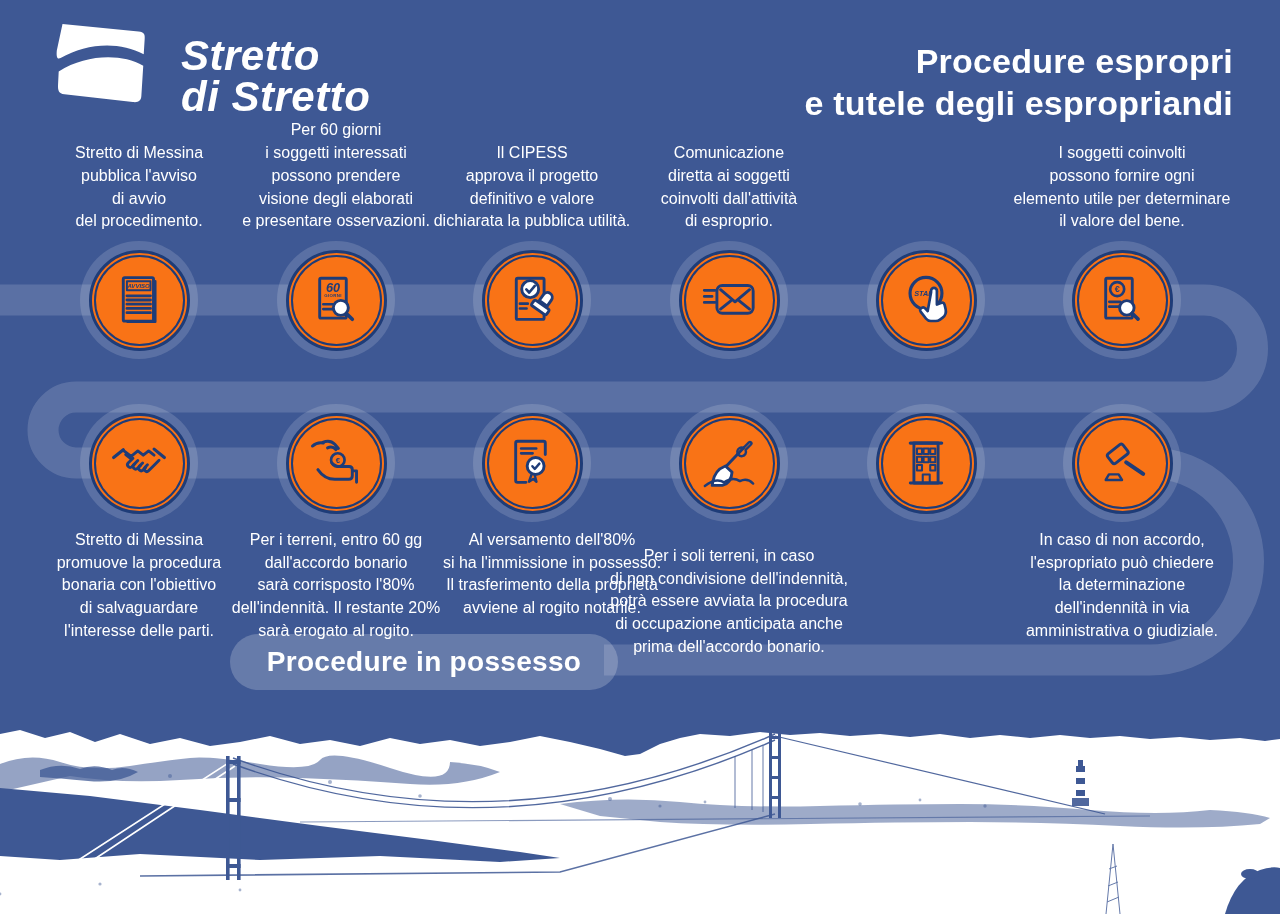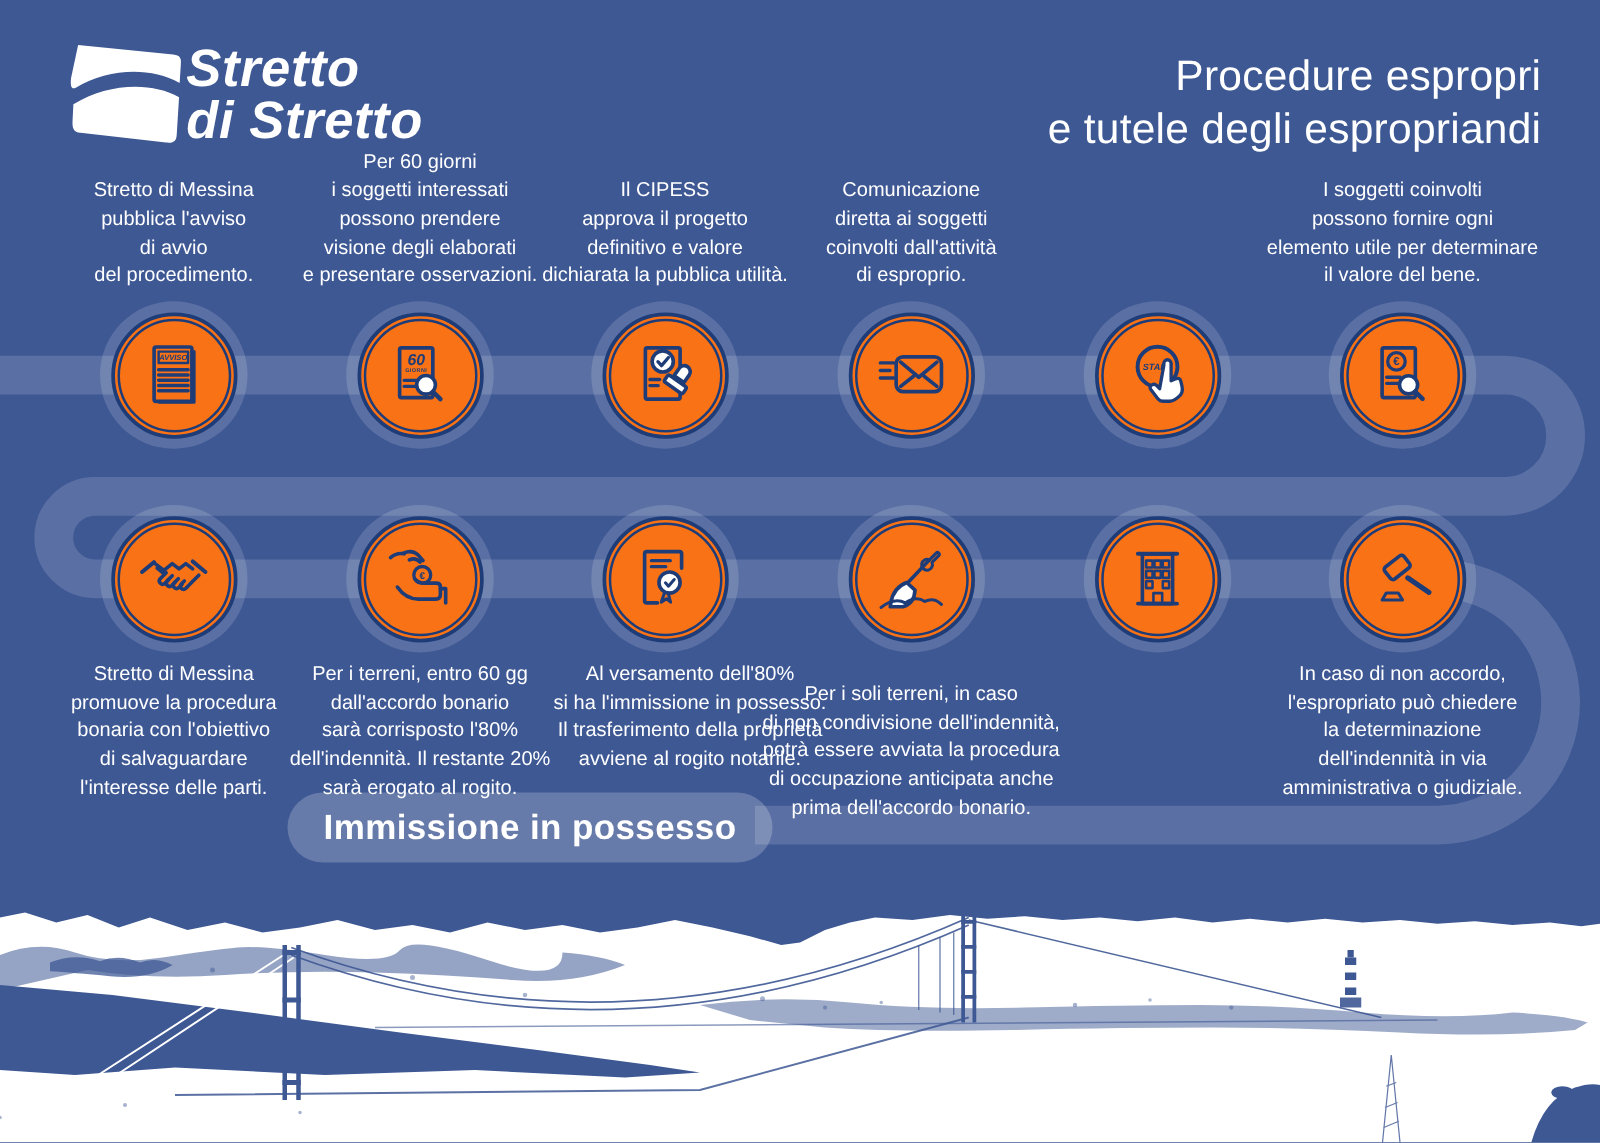--- a/index.html
+++ b/index.html
@@ -1,24 +1,24 @@
 <!DOCTYPE html>
 <html><head>
 <meta charset="utf-8">
 <style>
   html,body{margin:0;padding:0;}
   body{width:1280px;height:914px;overflow:hidden;background:#3e5894;
        font-family:"Liberation Sans",sans-serif;}
   #stage{position:relative;width:1280px;height:914px;background:#3e5894;}
 
   
-  .logo{position:absolute;left:52px;top:34px;display:flex;align-items:flex-start;gap:0;}
+  .logo{position:absolute;left:52px;top:22px;display:flex;align-items:flex-end;gap:32px;}
   .logo-text{color:#fff;font-weight:bold;font-style:italic;font-size:42px;line-height:41px;letter-spacing:.5px;}
   .page-title{position:absolute;right:47px;top:40px;text-align:right;color:#fff;
-              font-weight:normal;font-size:34px;line-height:42px;letter-spacing:.2px;}
+              font-weight:bold;font-size:34px;line-height:42px;letter-spacing:.2px;}
 
   
   #path-svg{position:absolute;left:0;top:0;}
 
   
   .station{position:absolute;width:118px;height:118px;}
   .halo{width:118px;height:118px;border-radius:50%;background:rgba(255,255,255,0.15);
         display:flex;align-items:center;justify-content:center;}
   .circle{width:95px;height:95px;border-radius:50%;background:#f97316;border:3px solid #1e3c78;
           position:relative;display:flex;align-items:center;justify-content:center;}
@@ -284,21 +284,21 @@
           <rect x="12.5" y="11.5" width="16" height="10" rx="2"></rect>
         </g>
         <path d="M27.5,23.5 L41.5,33" stroke-width="3.4"></path>
         <path d="M10.5,38 h13.5 l-2.8,-4.6 h-8 z" stroke-width="2"></path>
       </svg>
     </div>
       </div>
   </div>
 
   <div class="banner">
-    <span>Immissione in possesso</span>
+    <span>Procedure in possesso</span>
   </div>
 
   <svg id="landscape" width="1280" height="210" viewBox="0 0 1280 210">
 
     <path fill="#ffffff" d="M0,30 L20,26 45,34 70,28 95,38 120,30 150,40 180,34 210,42 240,38 270,32 300,40 330,36 360,42 390,34 420,40 450,36 480,42 510,38 540,32 570,38 600,45 625,52 640,50 660,40 680,34 700,30 730,32 760,28 790,31 820,29 850,32 880,30 910,33 940,30 970,34 1000,31 1030,34 1060,31 1090,34 1120,32 1150,35 1180,33 1210,36 1240,34 1265,37 1280,35 L1280,210 L0,210 Z"></path>
 
     <path fill="#3e5894" opacity="0.55" d="M0,60 q30,-12 60,-2 t70,4 t60,-8 t70,6 t60,-4 t70,8 t60,-6 q30,2 50,10 q-40,16 -90,12 t-110,-6 t-120,2 t-110,-4 L0,88 Z"></path>
     <path fill="#3e5894" opacity="0.75" d="M40,66 q20,-8 40,-1 q15,-6 32,1 q12,-5 26,2 q-20,12 -50,9 t-48,-4 Z"></path>
 
     <path fill="#3e5894" d="M0,84 L90,92 200,106 320,122 430,136 520,148 560,154 500,158 380,152 260,156 140,150 60,156 0,152 Z"></path>

